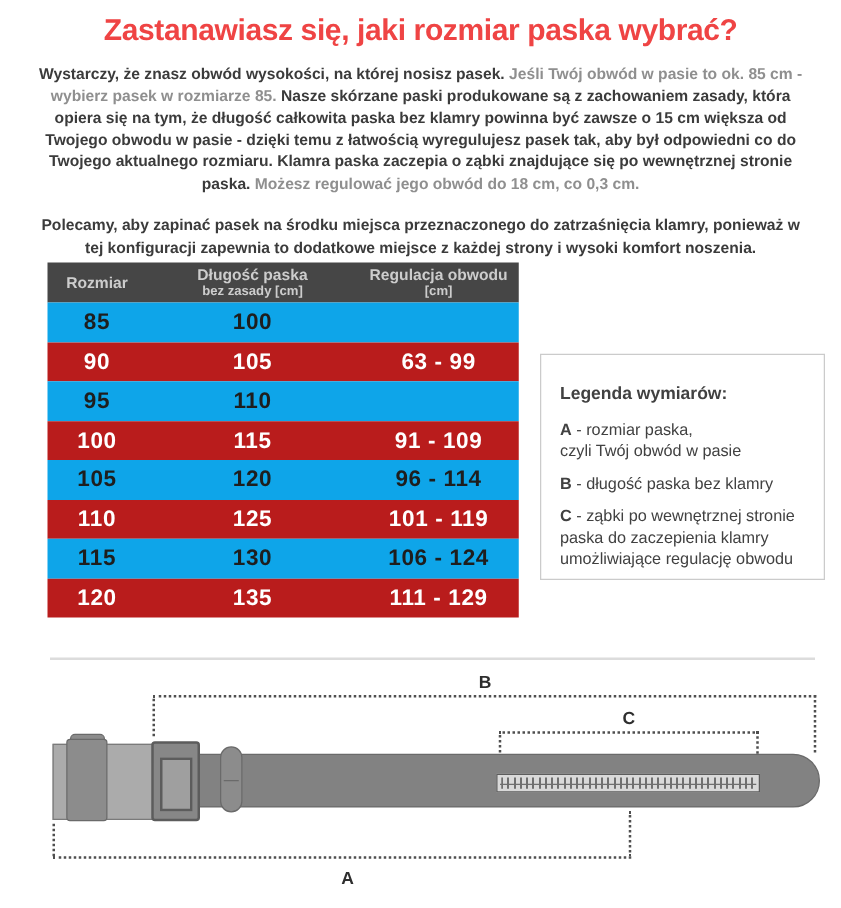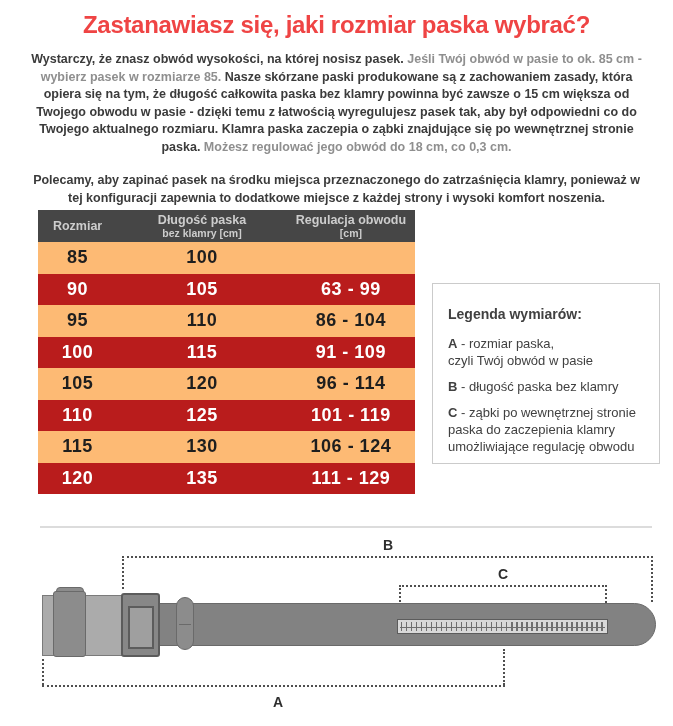--- a/index.html
+++ b/index.html
@@ -35,21 +35,21 @@
     display:flex;height:32px;background:#464646;color:#cdcdcd;
   }
   .th{
     display:flex;flex-direction:column;justify-content:center;
     text-align:center;
   }
   .th-main{font-size:12.5px;font-weight:bold;line-height:13px;}
   .th-sub{font-size:10.5px;font-weight:bold;line-height:12px;}
   .col1{width:21%;} .col2{width:45%;} .col3{width:34%;}
   .trow{display:flex;height:31.5px;align-items:center;}
-  .trow.light{background:#fdba74;color:#1e1e1e;}
+  .trow.light{background:#0ea5e9;color:#1e1e1e;}
   .trow.dark{background:#b91c1c;color:#ffffff;align-items:center;}
   .td{
     text-align:center;font-weight:bold;font-size:18px;
     letter-spacing:0.5px;
   }
 
   
   .legend-box{
     position:absolute;left:432px;top:283px;width:228px;height:181px;
     box-sizing:border-box;background:#ffffff;border:1px solid #cbcbcb;
@@ -137,41 +137,40 @@
 
   <p class="intro intro2">Polecamy, aby zapinać pasek na środku miejsca przeznaczonego do zatrzaśnięcia klamry, ponieważ w tej konfiguracji zapewnia to dodatkowe miejsce z każdej strony i wysoki komfort noszenia.</p>
 
   <div class="size-table">
     <div class="thead">
       <div class="th col1">
         <span class="th-main">Rozmiar</span>
       </div>
       <div class="th col2">
         <span class="th-main">Długość paska</span>
-        <span class="th-sub">bez klamry [cm]</span>
+        <span class="th-sub">bez zasady [cm]</span>
       </div>
       <div class="th col3">
         <span class="th-main">Regulacja obwodu</span>
         <span class="th-sub">[cm]</span>
       </div>
     </div>
 
     <div class="trow light">
       <div class="td col1">85</div>
       <div class="td col2">100</div>
     </div>
     <div class="trow dark">
       <div class="td col1">90</div>
       <div class="td col2">105</div>
       <div class="td col3">63 - 99</div>
     </div>
     <div class="trow light">
       <div class="td col1">95</div>
       <div class="td col2">110</div>
-      <div class="td col3">86 - 104</div>
     </div>
     <div class="trow dark">
       <div class="td col1">100</div>
       <div class="td col2">115</div>
       <div class="td col3">91 - 109</div>
     </div>
     <div class="trow light">
       <div class="td col1">105</div>
       <div class="td col2">120</div>
       <div class="td col3">96 - 114</div>

